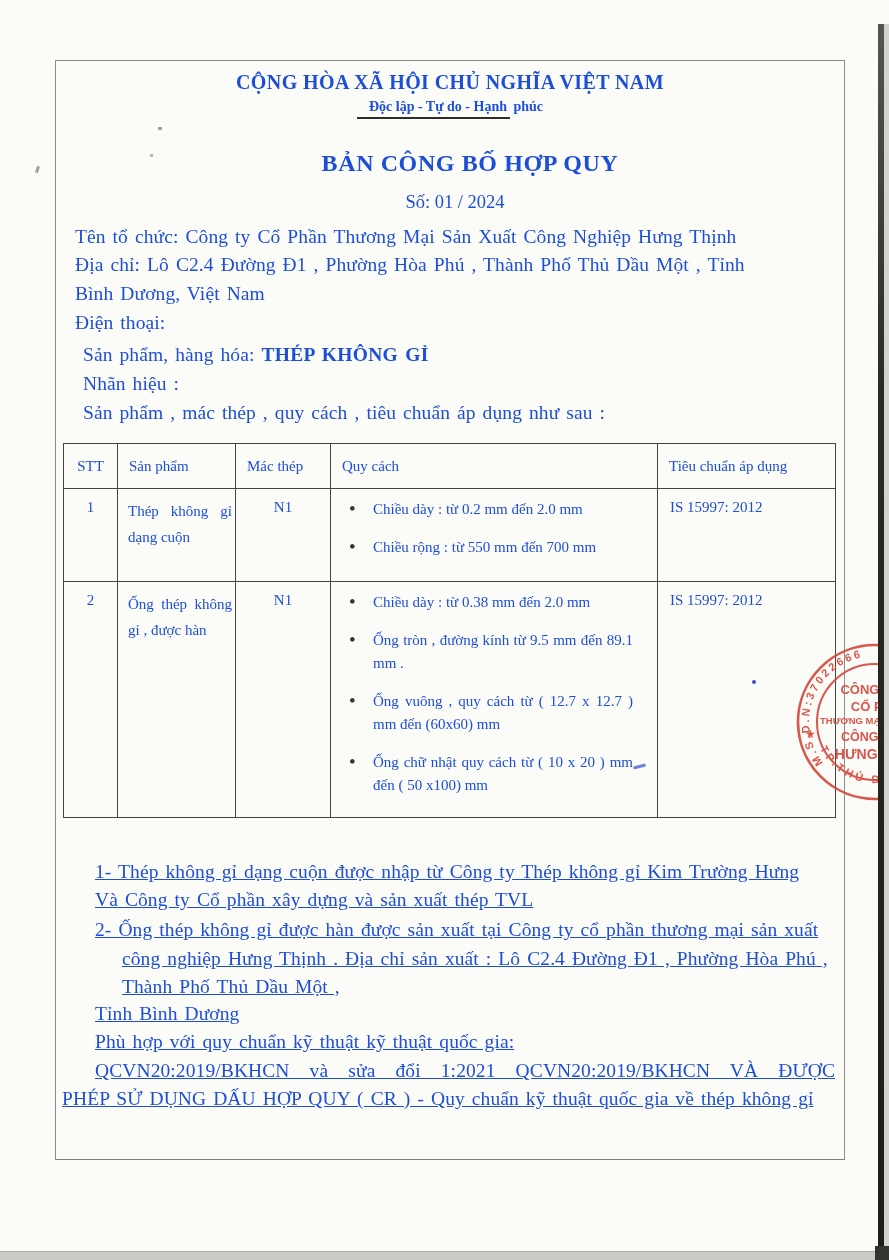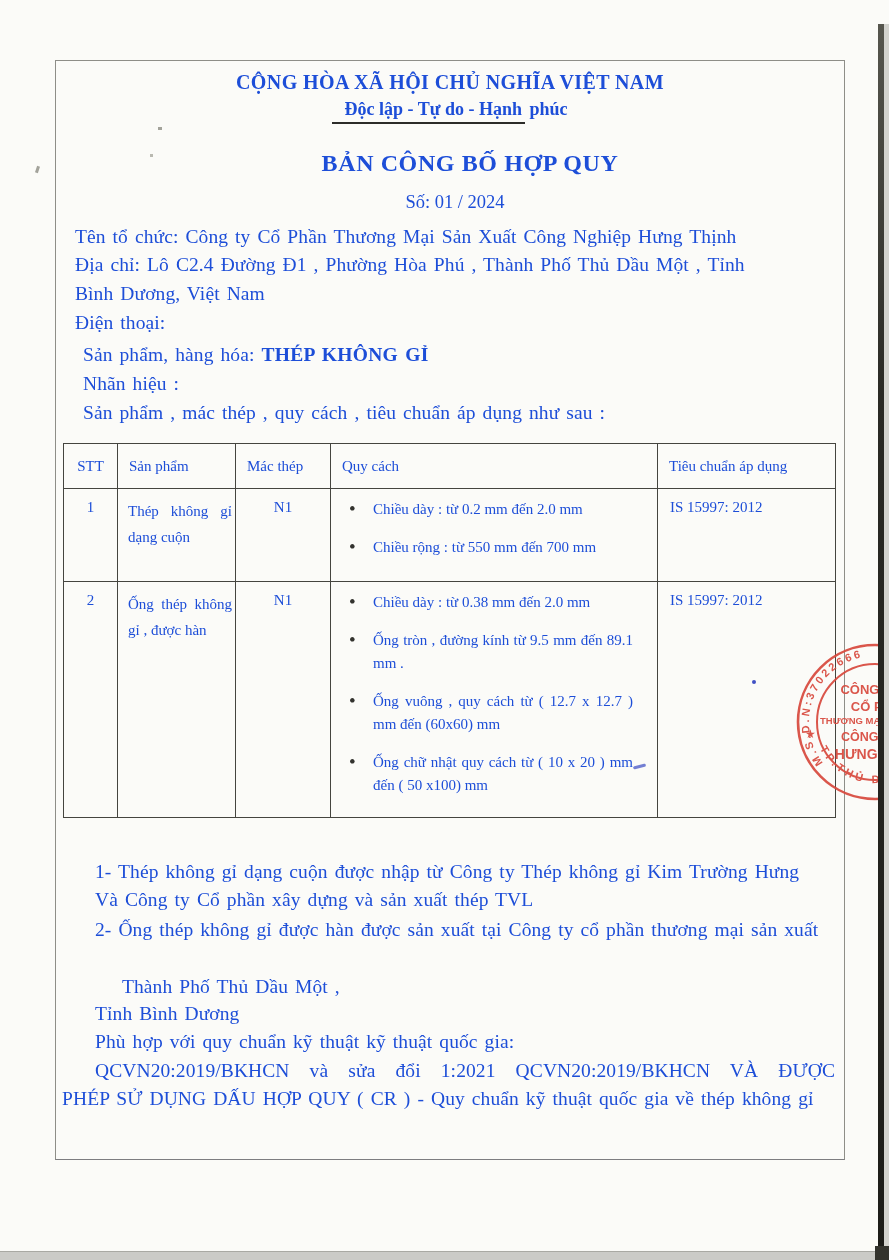--- a/index.html
+++ b/index.html
@@ -14,21 +14,21 @@
   .abs{position:absolute;}
   .frame{
     left:55px;top:60px;width:788px;height:1098px;
     border:1.6px solid #8e8e88;
     border-bottom-color:#7d7d80;
   }
   
   .hdr-line1{left:55px;top:71px;width:790px;text-align:center;
     font-size:20px;font-weight:bold;letter-spacing:.4px;}
   .motto{left:55px;top:99px;width:790px;text-align:center;
-    font-size:18px;font-weight:bold;}
+    font-size:14px;font-weight:bold;}
   .motto .u{border-bottom:2.2px solid #2c2c29;padding:0 3px 3px 12px;}
   .doc-title{left:95px;top:150px;width:750px;text-align:center;
     font-size:24px;font-weight:bold;letter-spacing:.6px;}
   .doc-number{left:65px;top:192px;width:780px;text-align:center;font-size:18.5px;}
   
   .bodyline{font-size:19.5px;word-spacing:2px;letter-spacing:.1px;white-space:nowrap;}
   .l-org1{left:75px;top:226px;}
   .l-org2{left:75px;top:254px;}
   .l-org3{left:75px;top:283px;}
   .l-phone{left:75px;top:312px;}
@@ -50,21 +50,21 @@
   td.num{padding-top:10px;}
   td.name{padding:9px 3px 0 10px;text-align:justify;line-height:26px;}
   td.mark{padding-top:10px;}
   td.std{padding:10px 4px 0 12px;}
   .qcell{padding:1px 12px 0 0;}
   .qitem{position:relative;margin:8px 12px 14px 42px;
     text-align:justify;line-height:23.5px;}
   .qitem::before{content:"•";position:absolute;left:-24px;top:-1px;
     font-size:19px;color:#33332f;}
   
-  .note{font-size:19.5px;word-spacing:2px;letter-spacing:.1px;white-space:nowrap;}
+  .note{font-size:19.5px;word-spacing:2px;letter-spacing:.1px;white-space:nowrap;text-decoration:underline;}
   .n1a{left:95px;top:861px;}
   .n1b{left:95px;top:889px;}
   .n2a{left:95px;top:919px;}
   .n2b{left:122px;top:948px;}
   .n2c{left:122px;top:976px;}
   .n2d{left:95px;top:1003px;}
   .ncf{left:95px;top:1031px;}
   .nq1{left:95px;top:1060px;width:740px;white-space:normal;
     text-align:justify;text-align-last:justify;}
   .nq2{left:62px;top:1088px;}
@@ -147,20 +147,21 @@
         </div>
       </td>
       <td class="std">IS 15997: 2012</td>
     </tr>
   </tbody>
     </table>
 
   <div class="abs note n1a">1-  Thép không gỉ dạng cuộn được nhập từ Công ty Thép không gỉ Kim Trường Hưng</div>
   <div class="abs note n1b">Và Công ty Cổ phần xây dựng và sản xuất thép TVL</div>
   <div class="abs note n2a">2-  Ống thép không gỉ được hàn được sản xuất tại Công ty cổ phần thương mại sản xuất</div>
+  <div class="abs note n2b">công nghiệp Hưng Thịnh . Địa chỉ sản xuất : Lô C2.4 Đường Đ1 , Phường Hòa Phú ,</div>
   <div class="abs note n2c">Thành Phố Thủ Dầu Một ,</div>
   <div class="abs note n2d">Tỉnh Bình Dương</div>
   <div class="abs note ncf">Phù hợp với quy chuẩn kỹ thuật kỹ thuật quốc gia:</div>
   <div class="abs note nq1">QCVN20:2019/BKHCN  và  sửa  đổi  1:2021  QCVN20:2019/BKHCN  VÀ  ĐƯỢC</div>
   <div class="abs note nq2">PHÉP SỬ DỤNG DẤU HỢP QUY ( CR ) -  Quy chuẩn kỹ thuật quốc gia về thép không gỉ</div>
 
   <svg class="abs stamp" width="160" height="160" viewBox="0 0 160 160">
     <circle cx="80" cy="80" r="77" fill="none" stroke="#d8493d" stroke-width="2.6"></circle>
     <circle cx="80" cy="80" r="58" fill="none" stroke="#d8493d" stroke-width="2"></circle>
     <defs>

